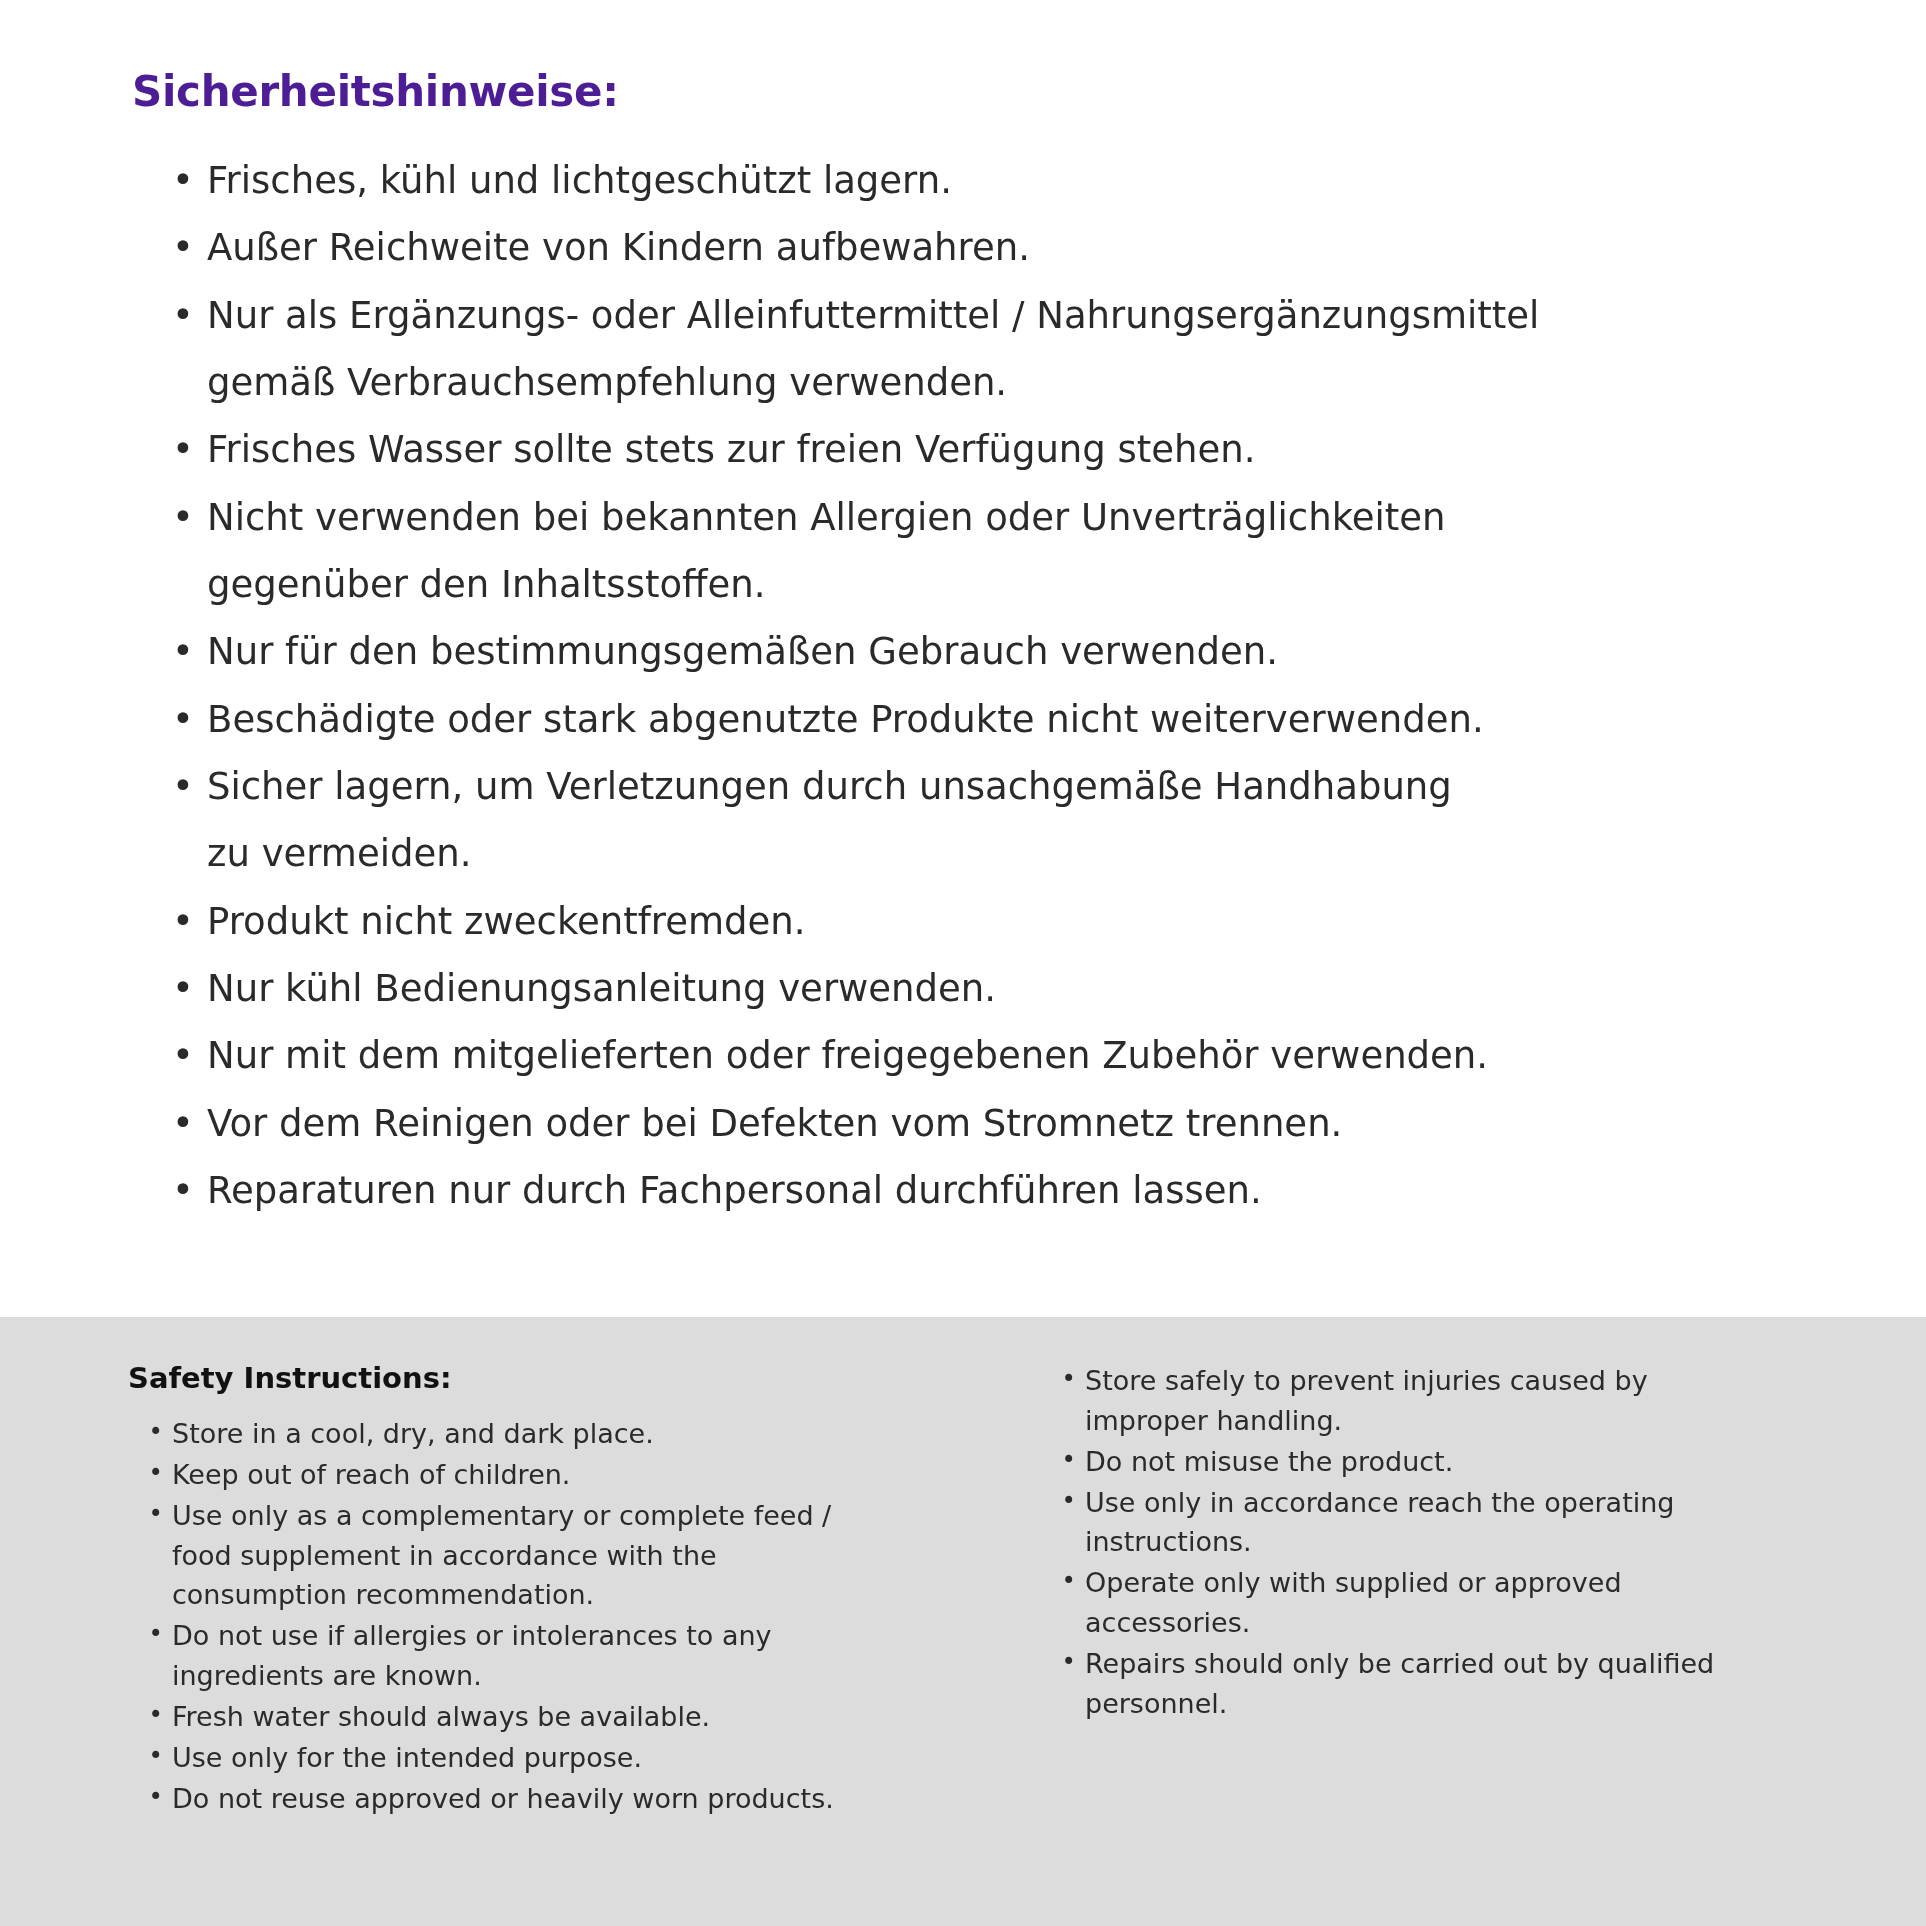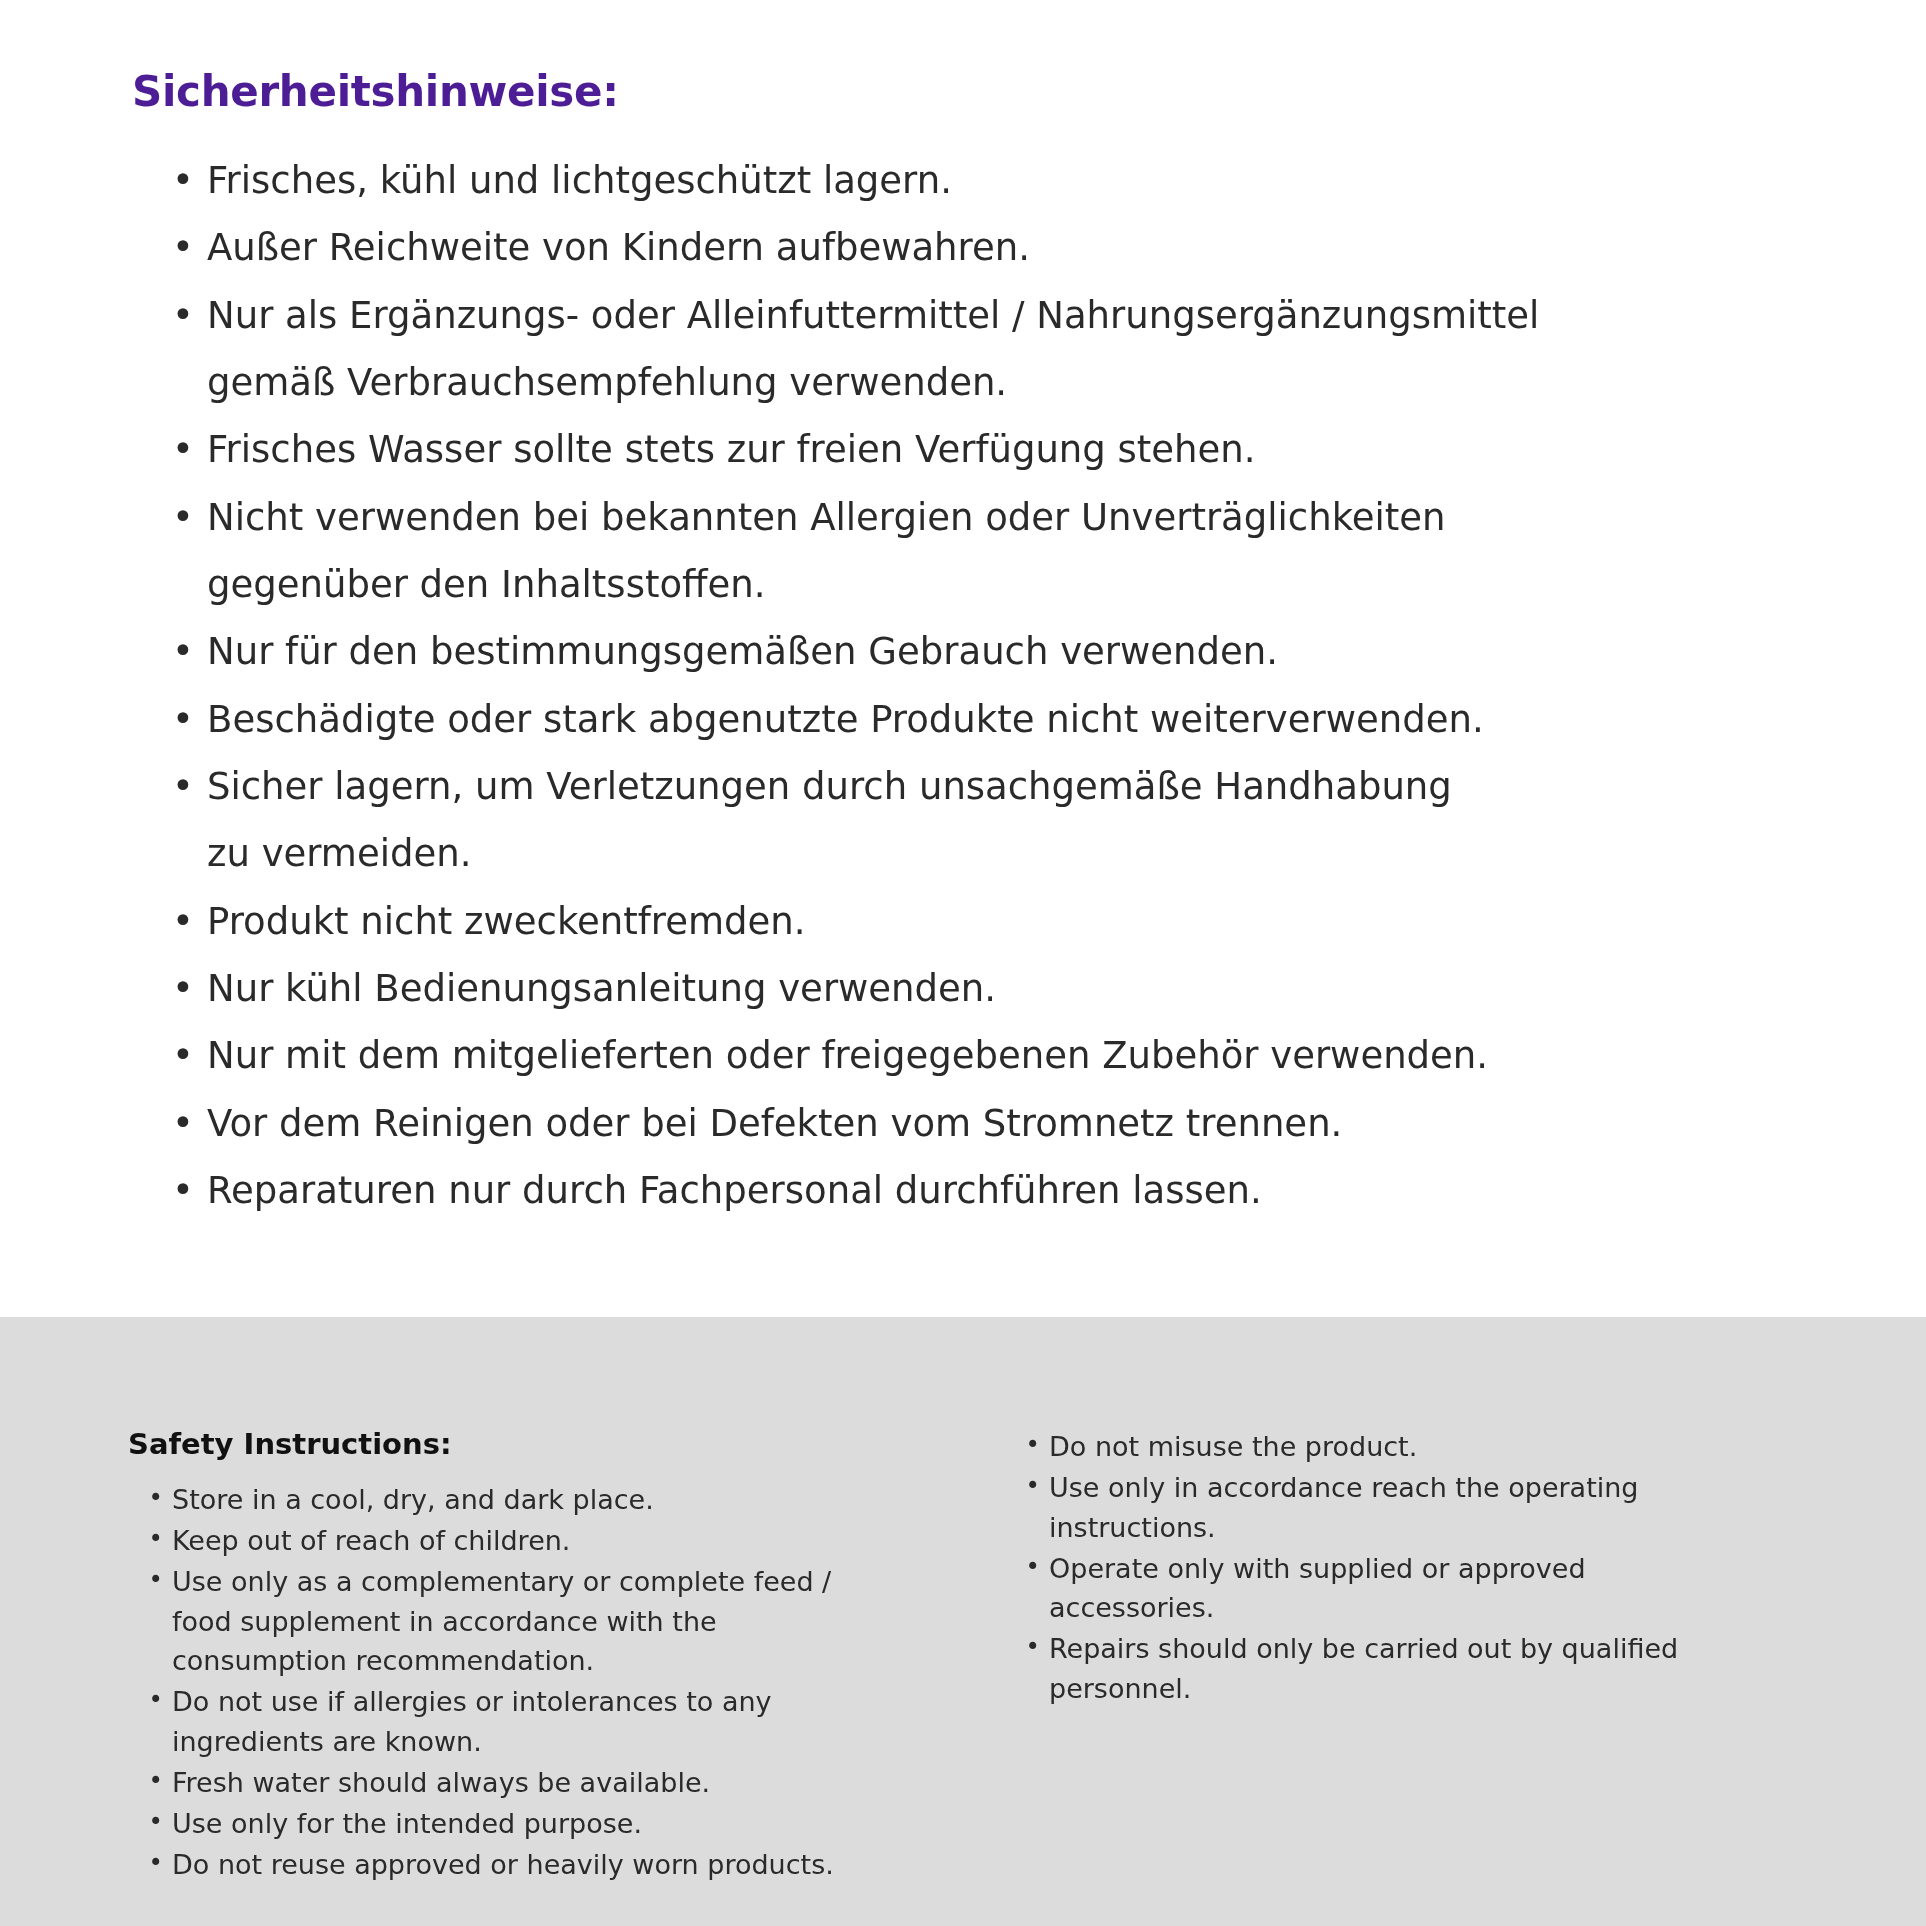--- a/index.html
+++ b/index.html
@@ -45,23 +45,23 @@
   }
 
   
   .english-section {
     position: absolute;
     left: 0;
     right: 0;
     top: 1317px;
     bottom: 0;
     background: #dcdcdc;
-    padding: 110px 96px 0 128px;
+    padding: 44px 96px 0 128px;
     display: flex;
-    gap: 41px;
+    gap: 77px;
   }
   .col-left { width: 854px; flex: 0 0 auto; }
   .col-right { flex: 1 1 auto; padding-top: 0; }
 
   .english-title {
     font-size: 29px;
     font-weight: 700;
     color: #111111;
     margin-bottom: 19px;
   }
@@ -123,20 +123,22 @@
 consumption recommendation.</li>
       <li>Do not use if allergies or intolerances to any
 ingredients are known.</li>
       <li>Fresh water should always be available.</li>
       <li>Use only for the intended purpose.</li>
       <li>Do not reuse approved or heavily worn products.</li>
     </ul>
   </div>
   <div class="col-right">
     <ul class="english-list">
+      <li>Store safely to prevent injuries caused by
+improper handling.</li>
       <li>Do not misuse the product.</li>
       <li>Use only in accordance reach the operating
 instructions.</li>
       <li>Operate only with supplied or approved
 accessories.</li>
       <li>Repairs should only be carried out by qualified
 personnel.</li>
     </ul>
   </div>
 </div>

